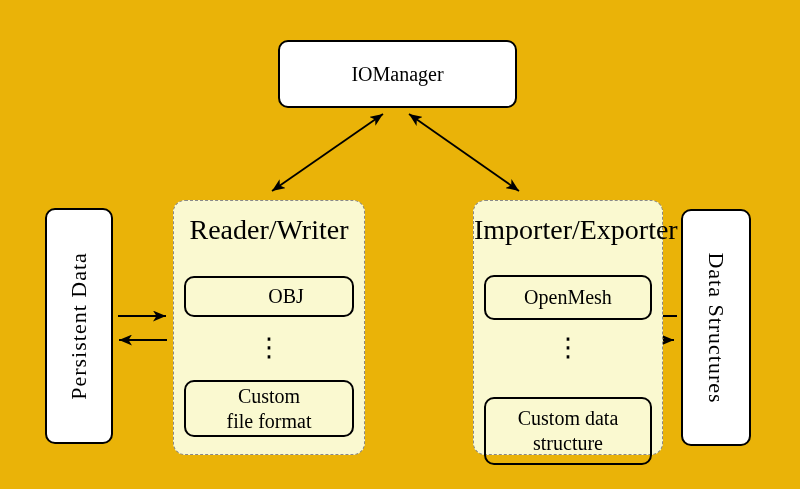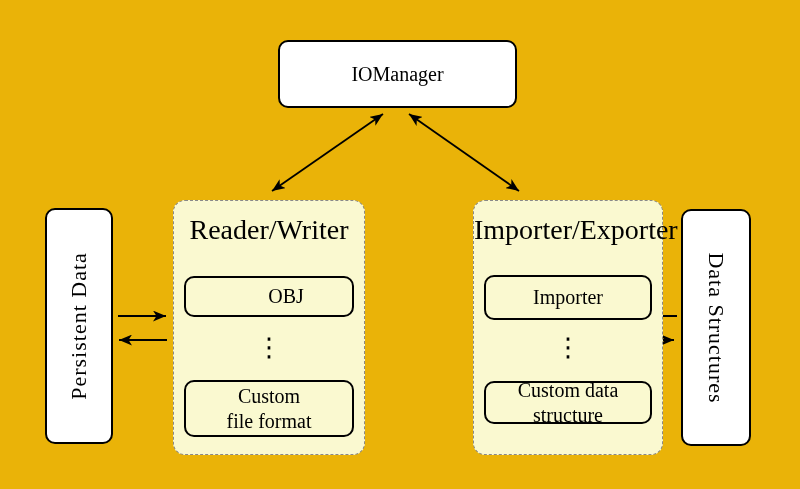--- a/index.html
+++ b/index.html
@@ -101,24 +101,24 @@
     <div class="dots">⋮</div>
     <div class="node two-line" style="top:179px; height:57px;">
       <span>Custom
 file format</span>
     </div>
   </div>
 
   <div class="group group-right">
     <div class="group-title">Importer/Exporter</div>
     <div class="node" style="top:74px; height:45px;">
-      <span>Importer</span>
+      <span>OpenMesh</span>
     </div>
     <div class="dots">⋮</div>
-    <div class="node two-line" style="top:180px; height:43px;">
+    <div class="node two-line" style="top:196px; height:68px;">
       <span>Custom data
 structure</span>
     </div>
   </div>
 
   <div class="side-node left">
     <span class="vlabel ccw">Persistent Data</span>
   </div>
 
   <div class="side-node right">

